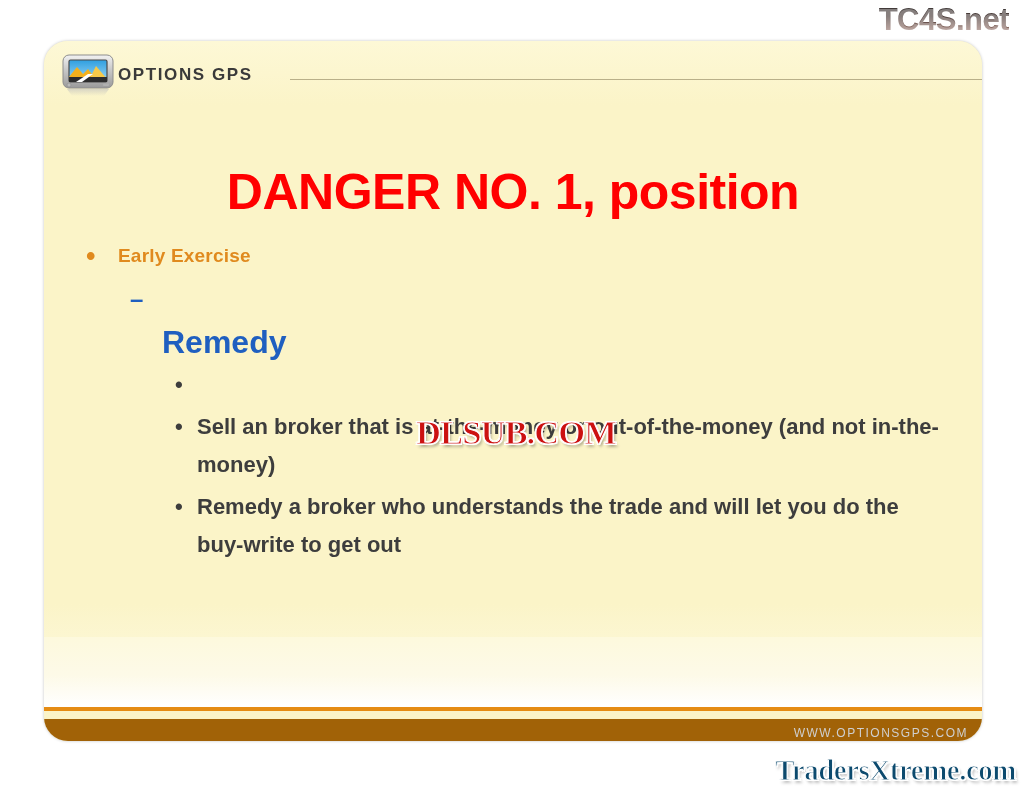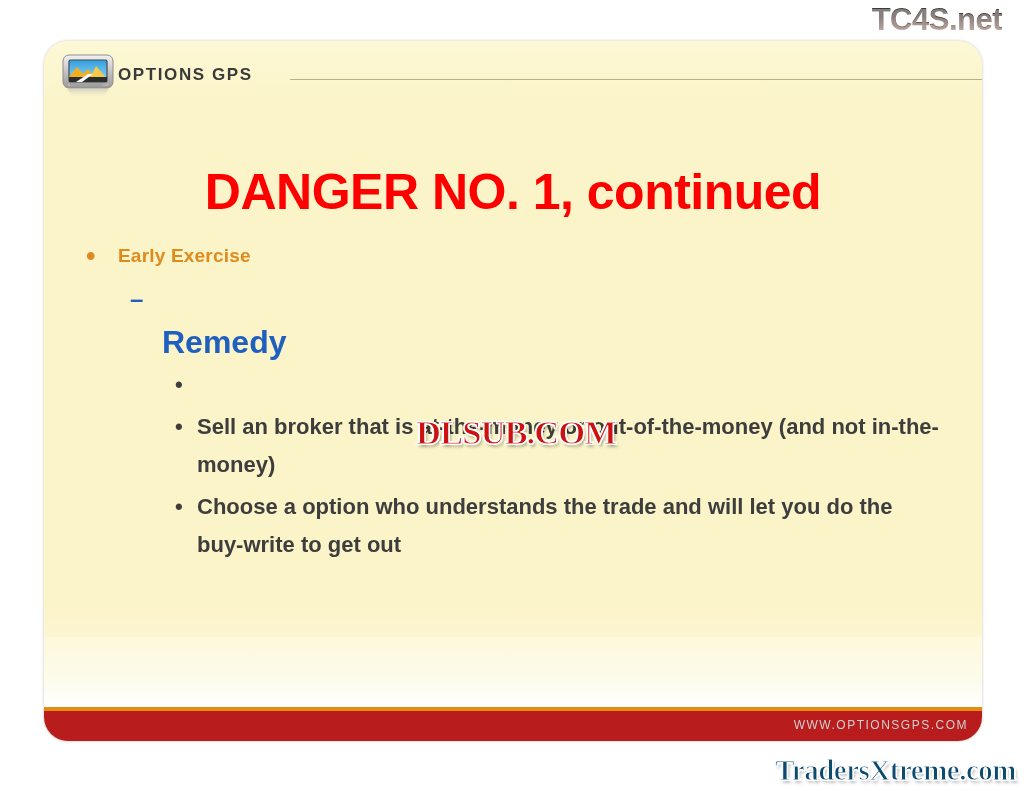--- a/index.html
+++ b/index.html
@@ -12,21 +12,21 @@
     height: 791px;
     position: relative;
     overflow: hidden;
     font-family: "Liberation Sans", sans-serif;
   }
 
   
   #tc4s-brand {
     position: absolute;
     top: 2px;
-    right: 22px;
+    right: 15px;
     font-family: "Liberation Sans", sans-serif;
     font-weight: bold;
     font-size: 31px;
     letter-spacing: -0.5px;
     background: linear-gradient(180deg, #3a3a3a 0%, #4a3b38 40%, #8a6a62 72%, #c9b0a8 100%);
     -webkit-background-clip: text;
     background-clip: text;
     color: transparent;
     text-shadow: 0 1px 0 rgba(255,255,255,0.35);
   }
@@ -186,22 +186,22 @@
     bottom: 30px;
     width: 100%;
     height: 4px;
     background: #e58c13;
   }
   #slide-footer-bar {
     position: absolute;
     left: 0;
     bottom: 0;
     width: 100%;
-    height: 30px;
-    background: #b91c1c;
+    height: 22px;
+    background: #a16207;
   }
   #footer-url {
     position: absolute;
     right: 14px;
     top: 7px;
     font-family: "Liberation Sans", sans-serif;
     font-size: 12px;
     font-weight: normal;
     letter-spacing: 1.5px;
     color: #cfcfcf;
@@ -296,21 +296,21 @@
 
         <path d="M7 36 L49 36 L44 43 L12 43 Z" fill="url(#refl)"></path>
       </svg>
     </span>
 
     <div id="brand-wordmark">Options GPS</div>
 
     <div id="header-rule"></div>
   </div>
 
-  <h1 id="slide-title">DANGER NO. 1, continued</h1>
+  <h1 id="slide-title">DANGER NO. 1, position</h1>
 
   <div id="body-content">
 
     <div class="bullet-row lvl1">
       <span class="marker">•</span>
       <span class="btext">Early Exercise</span>
     </div>
 
     <div class="bullet-row lvl2">
       <span class="marker">–</span>
@@ -321,21 +321,21 @@
       <span class="marker">•</span>
     </div>
 
     <div class="bullet-row lvl3">
       <span class="marker">•</span>
       <span class="btext">Sell an broker that is at-the-money or out-of-the-money (and not in-the-money)</span>
     </div>
 
     <div class="bullet-row lvl3">
       <span class="marker">•</span>
-      <span class="btext">Choose a option who understands the trade and will let you do the buy-write to get out</span>
+      <span class="btext">Remedy a broker who understands the trade and will let you do the buy-write to get out</span>
     </div>
   </div>
 
   <div id="dlsub-watermark">DLSUB.COM</div>
 
   <div id="slide-footer-fade"></div>
   <div id="slide-footer-rule"></div>
   <div id="slide-footer-bar">
     <span id="footer-url">www.OptionsGPS.com</span>
   </div>

